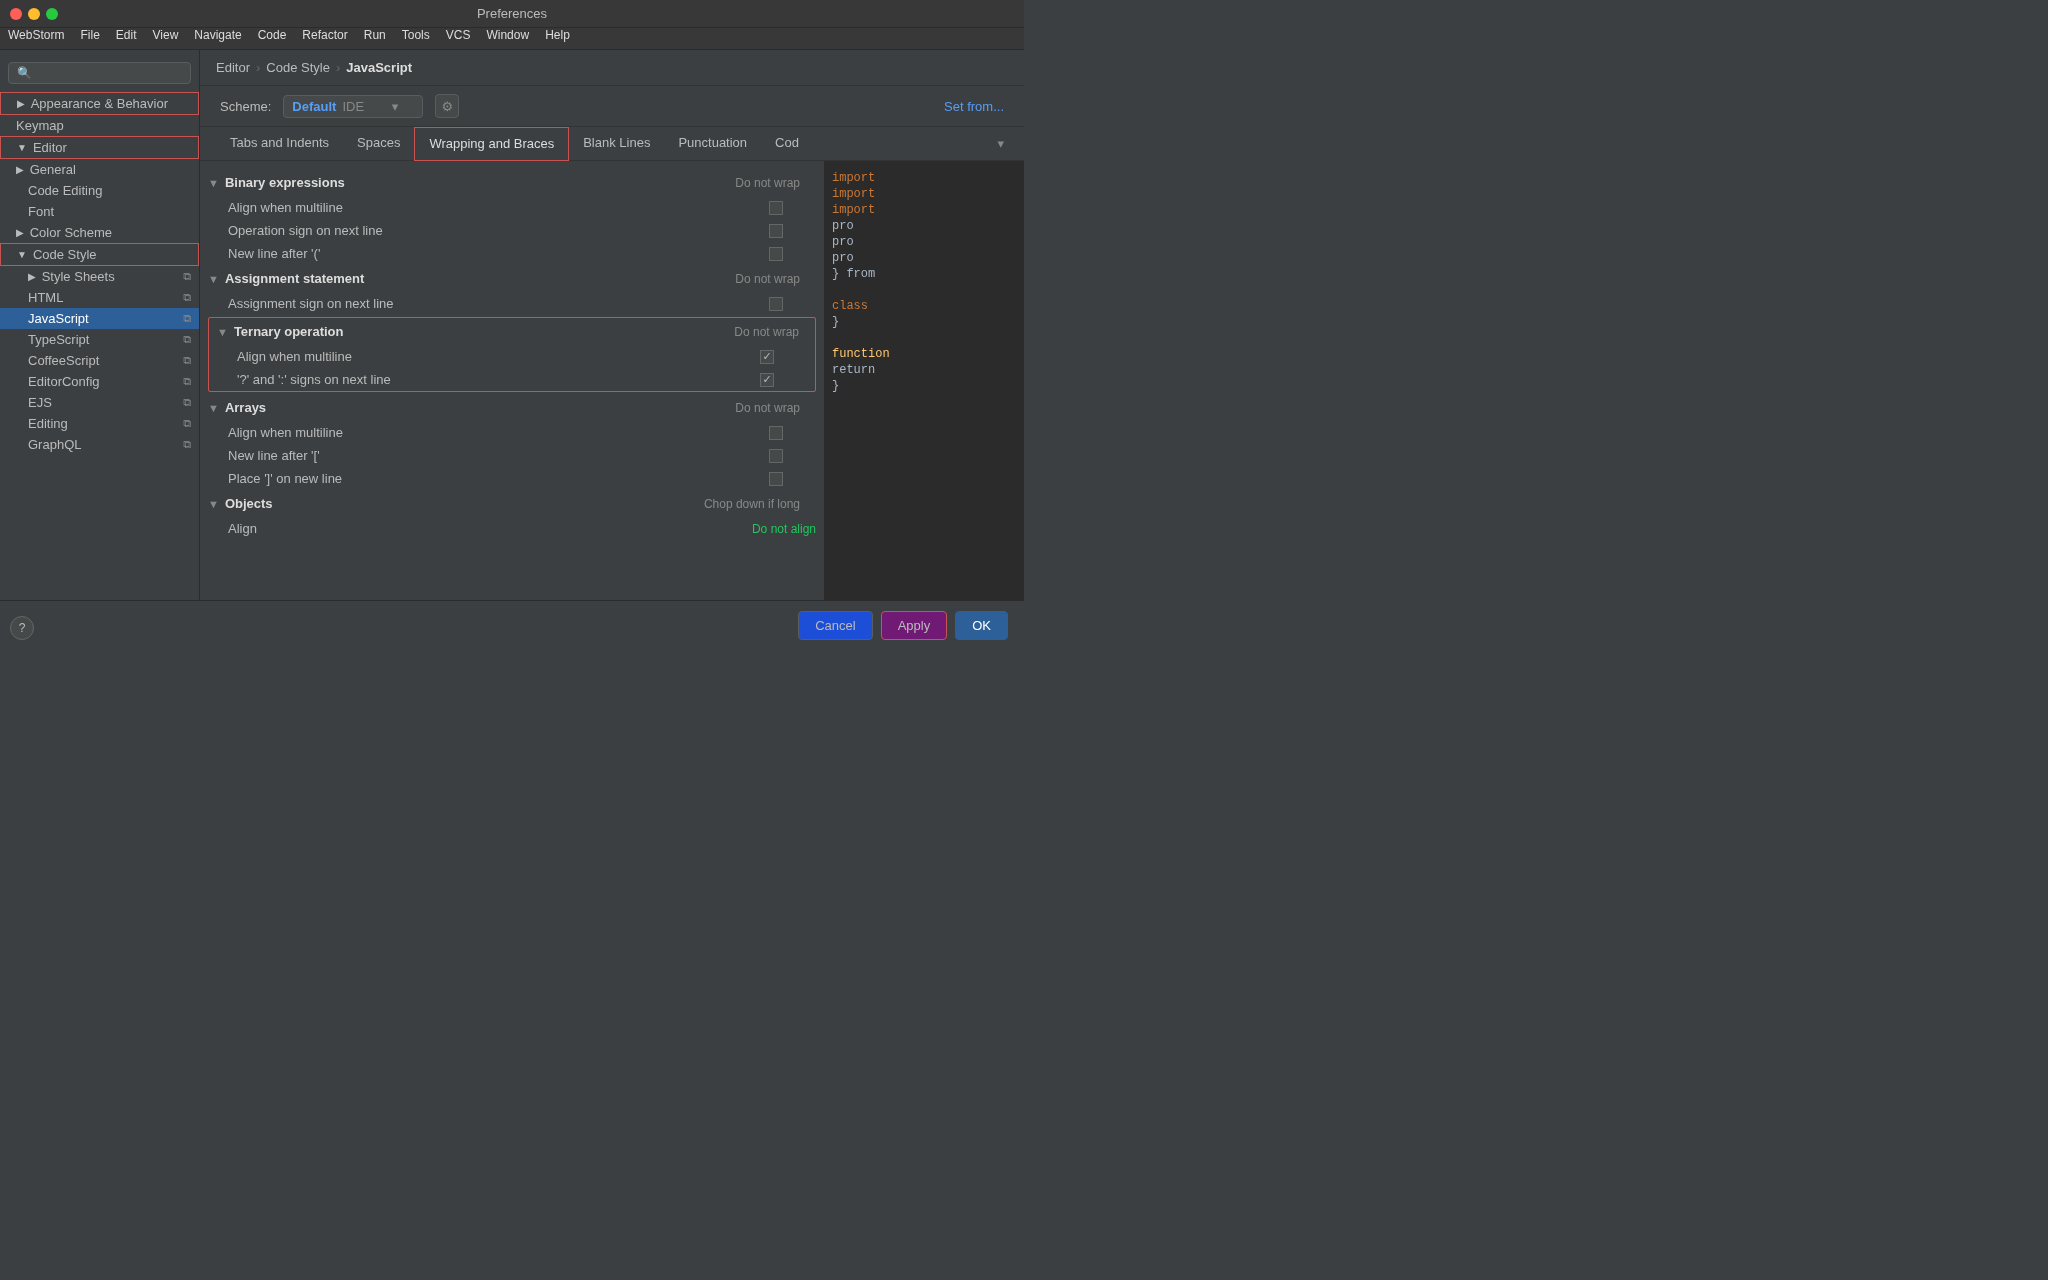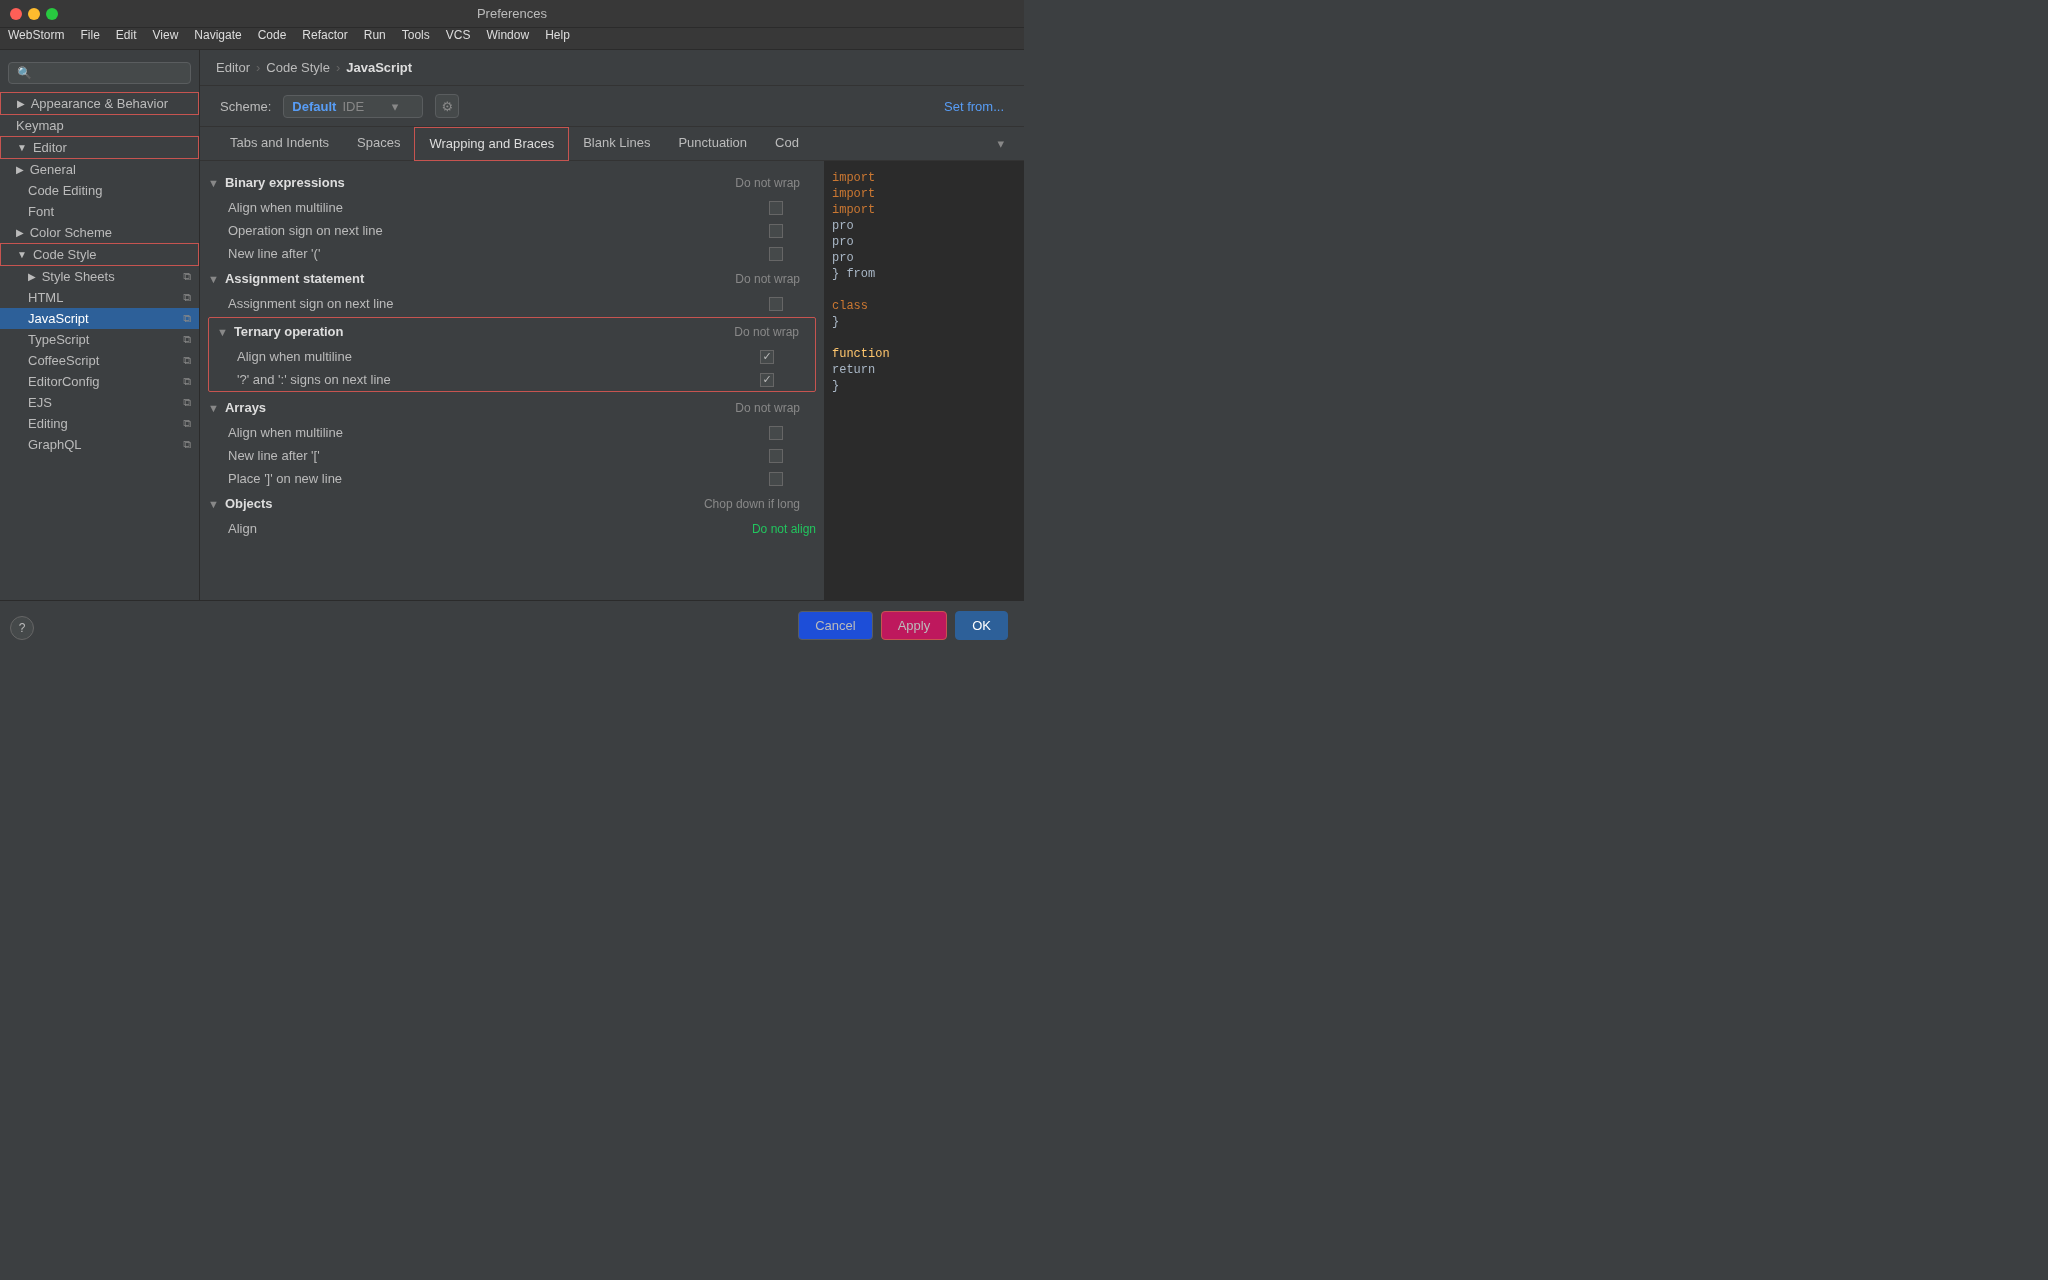--- a/index.html
+++ b/index.html
@@ -321,21 +321,21 @@
       border-radius: 4px;
       cursor: pointer;
       font-size: 13px;
       border: 1px solid #5a5d5f;
     }
     .btn-cancel {
       background: #1d4ed8;
       color: #bbbbbb;
     }
     .btn-apply {
-      background: #be185d;
+      background: #701a75;
       color: #bbbbbb;
       border: 1px solid #c75450;
     }
     .btn-ok {
       background: #2d6099;
       color: white;
       border: 1px solid #2d6099;
     }
 
     

